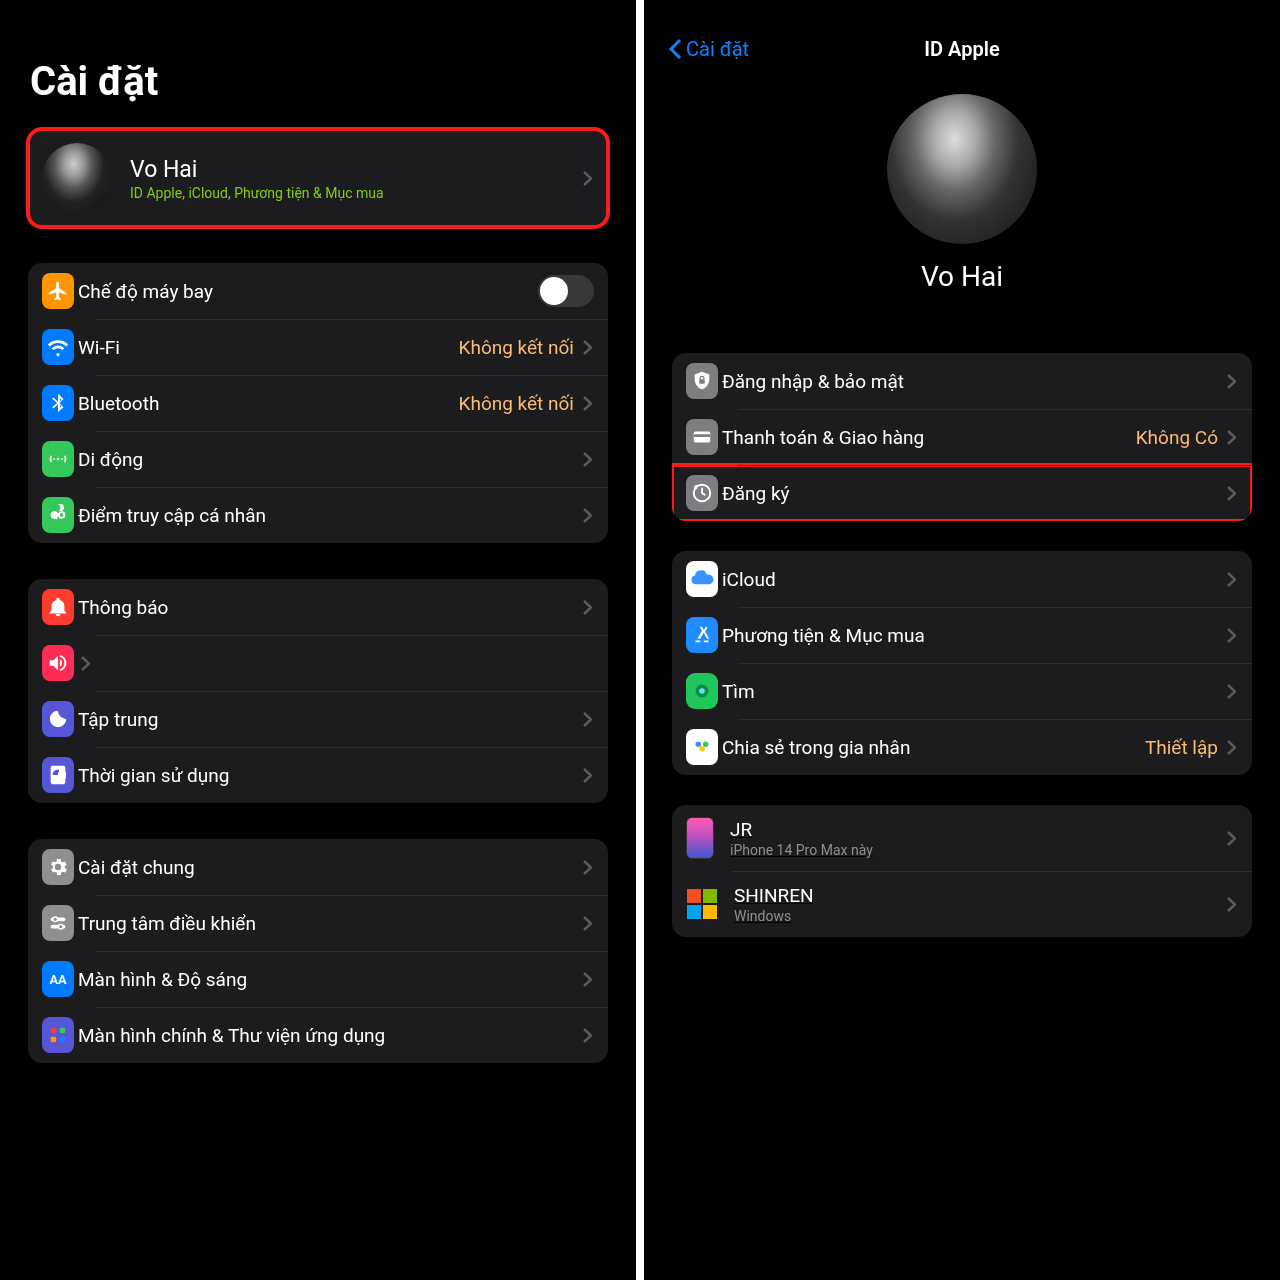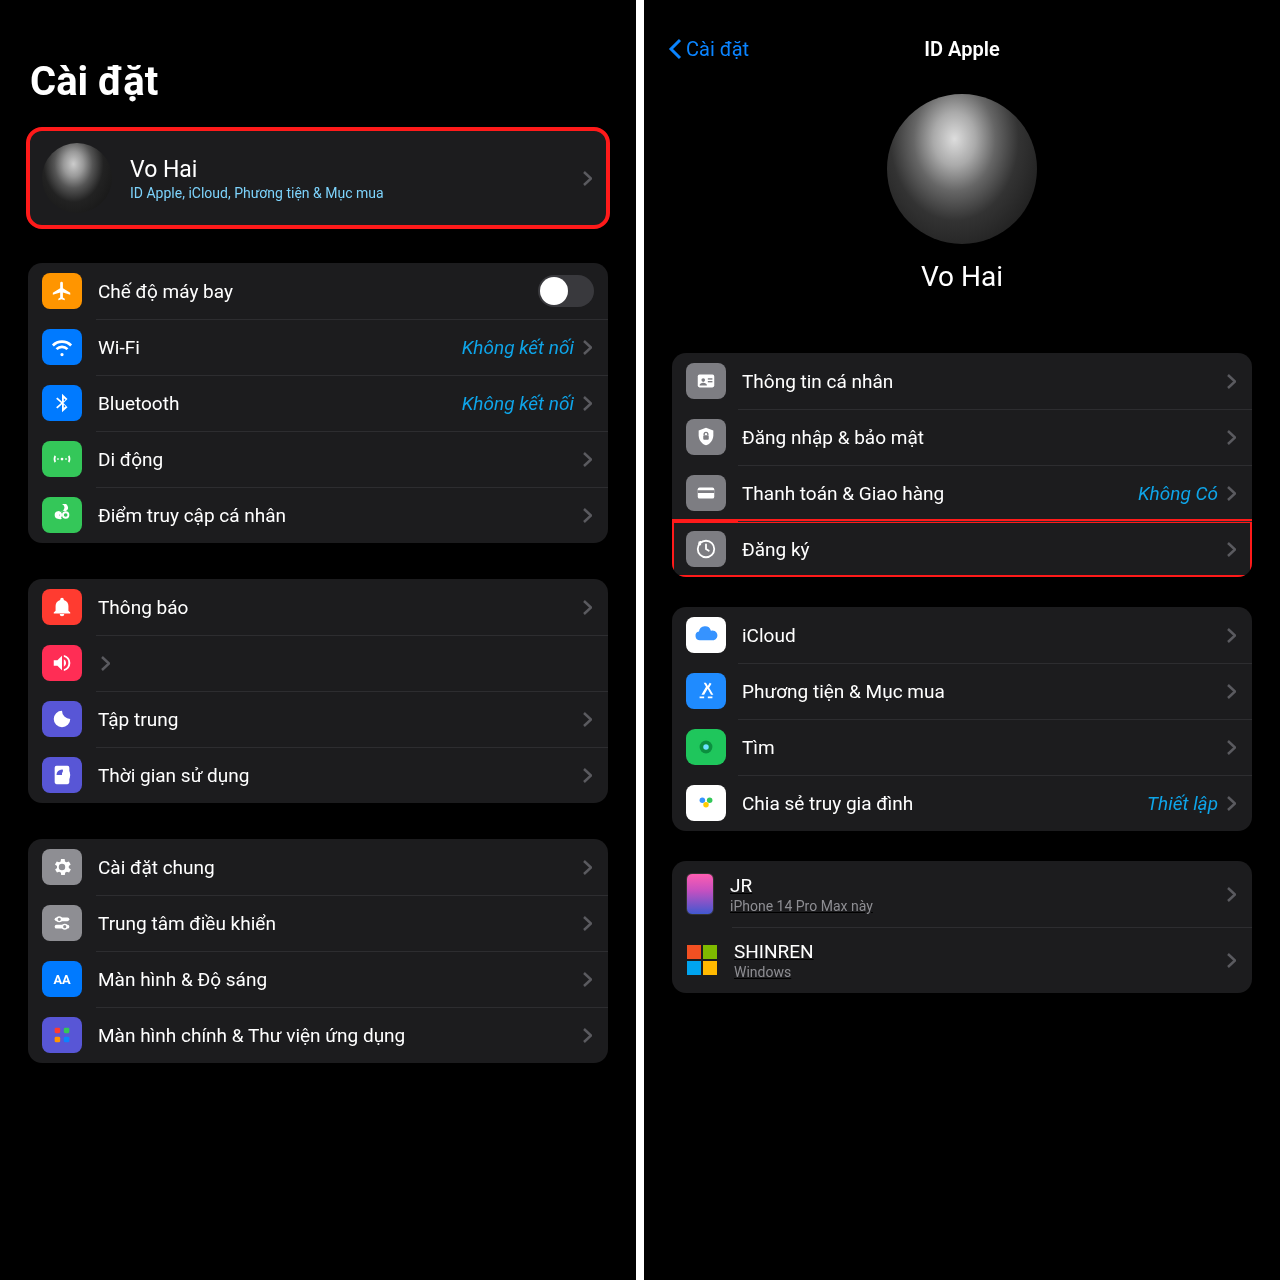--- a/index.html
+++ b/index.html
@@ -6,32 +6,32 @@
 body{background:#fff;width:1280px;height:1280px;display:flex;overflow:hidden;}
 .phone{width:640px;height:1280px;background:#000;padding:20px 20px;overflow:hidden;}
 .phone.left{border-right:4px solid #fff;}
 .phone.right{border-left:4px solid #fff;}
 
 
 .title{color:#fff;font-size:40px;font-weight:700;margin:38px 10px 24px 10px;}
 .group{background:#1c1c1e;border-radius:14px;margin:0 8px 36px 8px;overflow:hidden;}
 .row{display:flex;align-items:center;min-height:56px;padding:10px 14px 10px 14px;position:relative;}
 .row + .row::before{content:"";position:absolute;top:0;left:68px;right:0;height:1px;background:#2d2d30;}
-.icon{width:40px;height:36px;border-radius:8px;display:flex;align-items:center;justify-content:center;flex-shrink:0;margin-right:16px;font-size:20px;color:#fff;}
+.icon{width:32px;height:36px;border-radius:8px;display:flex;align-items:center;justify-content:center;flex-shrink:0;margin-right:4px;font-size:20px;color:#fff;}
 .icon svg{width:22px;height:22px;fill:#fff;}
 .label{color:#fff;font-size:19px;flex:1;white-space:nowrap;overflow:hidden;text-overflow:ellipsis;}
-.value{color:#0ea5e9;font-size:19px;margin-right:6px;font-style:italic;}
+.value{color:#fdba74;font-size:19px;margin-right:6px;}
 .chev{color:#5a5a5f;font-size:24px;font-weight:300;width:14px;text-align:center;}
 .chev svg{width:9px;height:15px;fill:none;stroke:#5a5a5f;stroke-width:2.5;}
 
 .profile-row{padding:14px;}
 .avatar{width:70px;height:70px;border-radius:50%;background:radial-gradient(circle at 40% 35%,#d0d0d0 0%,#888 30%,#222 70%);margin-right:18px;flex-shrink:0;display:flex;align-items:center;justify-content:center;overflow:hidden;}
 .avatar-inner{width:100%;height:100%;background:radial-gradient(ellipse at 45% 30%,#ccc 0%,#999 18%,#555 35%,#222 55%,#111 100%);}
 .profile-text .name{color:#fff;font-size:23px;font-weight:400;}
-.profile-text .sub{color:#7dd3fc;font-size:14px;margin-top:2px;}
+.profile-text .sub{color:#84cc16;font-size:14px;margin-top:2px;}
 
 .highlight{outline:4px solid #ff1a1a;outline-offset:-2px;}
 
 .toggle{width:56px;height:32px;border-radius:16px;background:#39393d;position:relative;}
 .toggle .knob{position:absolute;top:2px;left:2px;width:28px;height:28px;border-radius:50%;background:#fff;}
 
 
 .navbar{height:50px;display:flex;align-items:center;justify-content:center;position:relative;margin-top:4px;}
 .nav-back{position:absolute;left:4px;display:flex;align-items:center;color:#0a84ff;font-size:20px;}
 .nav-back svg{width:14px;height:22px;fill:none;stroke:#0a84ff;stroke-width:3;margin-right:4px;}
@@ -274,35 +274,20 @@
     <div class="nav-title">ID Apple</div>
   </div>
 
   <div class="big-avatar"></div>
   <div class="big-name">Vo Hai</div>
 
   <div class="group r">
     <div class="row">
       <div class="icon grey-icon">
           <svg viewBox="0 0 24 24">
-            <rect x="3" y="5" width="18" height="14" rx="2" fill="#fff"></rect>
-            <circle cx="9" cy="11" r="2" fill="#7d7d82"></circle>
-            <path d="M5 17c0-2 2-3 4-3s4 1 4 3" fill="#7d7d82"></path>
-            <rect x="14" y="9" width="5" height="1.5" fill="#7d7d82"></rect>
-            <rect x="14" y="12" width="5" height="1.5" fill="#7d7d82"></rect>
-          </svg>
-        </div>
-      <span class="label">Thông tin cá nhân</span>
-      <span class="chev"><svg viewBox="0 0 9 15">
-            <polyline points="1,1 8,7.5 1,14"></polyline>
-          </svg></span>
-    </div>
-    <div class="row">
-      <div class="icon grey-icon">
-          <svg viewBox="0 0 24 24">
             <path d="M12 2l8 3v5c0 5-3.4 9.7-8 11-4.6-1.3-8-6-8-11V5l8-3z" fill="#fff"></path>
             <rect x="9" y="10" width="6" height="5" rx="1" fill="#7d7d82"></rect>
             <path d="M10 10V9a2 2 0 114 0v1" fill="none" stroke="#7d7d82" stroke-width="1.5"></path>
           </svg>
         </div>
       <span class="label">Đăng nhập &amp; bảo mật</span>
       <span class="chev"><svg viewBox="0 0 9 15">
             <polyline points="1,1 8,7.5 1,14"></polyline>
           </svg></span>
     </div>
@@ -371,21 +356,21 @@
           </svg></span>
     </div>
     <div class="row">
       <div class="icon c-white" style="background:#fff">
           <svg viewBox="0 0 24 24">
             <circle cx="8" cy="9" r="3" fill="#3693ff"></circle>
             <circle cx="16" cy="9" r="3" fill="#34c759"></circle>
             <circle cx="12" cy="14" r="3" fill="#ffcc00"></circle>
           </svg>
         </div>
-      <span class="label">Chia sẻ truy gia đình</span>
+      <span class="label">Chia sẻ trong gia nhân</span>
       <span class="value">Thiết lập</span>
       <span class="chev"><svg viewBox="0 0 9 15">
             <polyline points="1,1 8,7.5 1,14"></polyline>
           </svg></span>
     </div>
   </div>
 
   <div class="group r">
     <div class="row device">
       <div class="device-icon iphone"></div>

